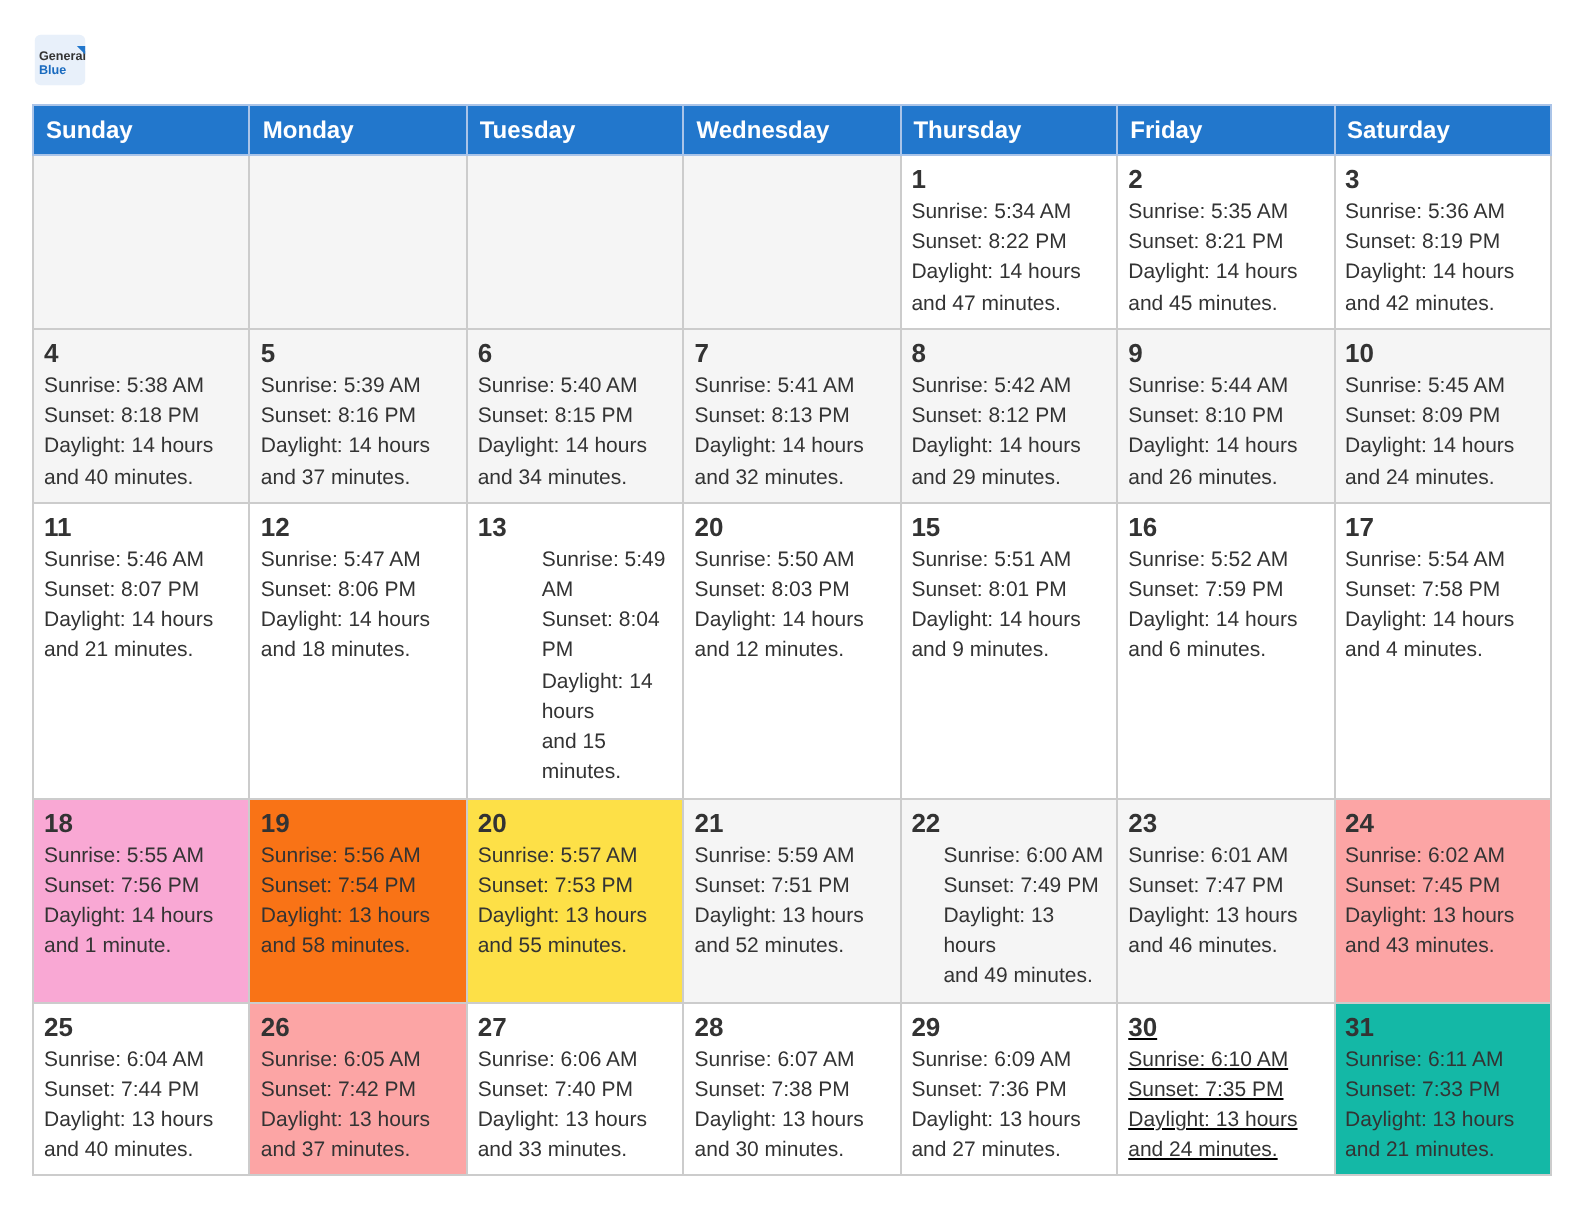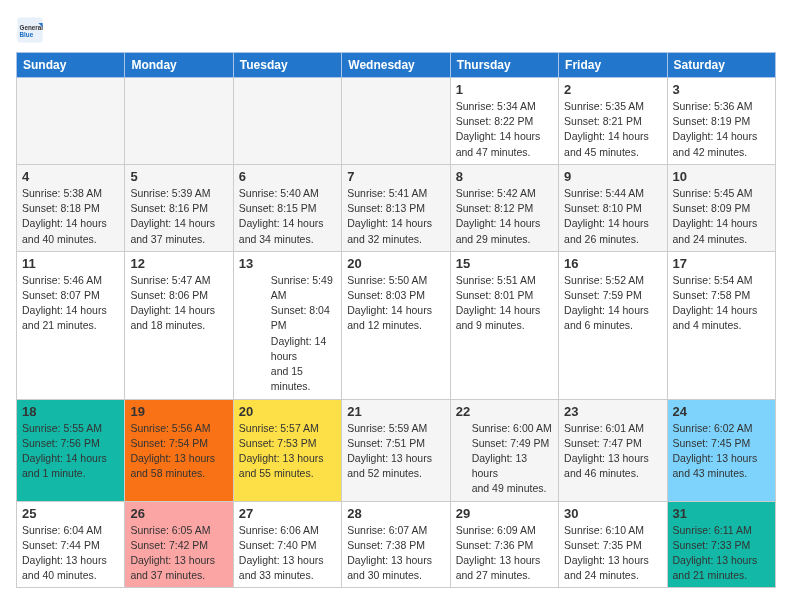--- a/index.html
+++ b/index.html
@@ -238,21 +238,21 @@
         </td>
         <td style="background-color: rgb(255, 255, 255);">
           <span class="day-number">17</span>
           <div class="day-info" style="white-space: pre-line;">Sunrise: 5:54 AM
 Sunset: 7:58 PM
 Daylight: 14 hours
 and 4 minutes.</div>
         </td>
       </tr>
       <tr style="background-color: rgb(245, 245, 245);">
-        <td style="background-color: #14b8a6;">
+        <td style="background-color: #f9a8d4;">
           <span class="day-number">18</span>
           <div class="day-info" style="white-space: pre-line;">Sunrise: 5:55 AM
 Sunset: 7:56 PM
 Daylight: 14 hours
 and 1 minute.</div>
         </td>
         <td style="background-color: #f97316;">
           <span class="day-number">19</span>
           <div class="day-info" style="white-space: pre-line;">Sunrise: 5:56 AM
 Sunset: 7:54 PM
@@ -280,21 +280,21 @@
 Daylight: 13 hours
 and 49 minutes.</div>
         </td>
         <td style="background-color: rgb(245, 245, 245);">
           <span class="day-number">23</span>
           <div class="day-info" style="white-space: pre-line;">Sunrise: 6:01 AM
 Sunset: 7:47 PM
 Daylight: 13 hours
 and 46 minutes.</div>
         </td>
-        <td style="background-color: #7dd3fc; margin-top: 11px;">
+        <td style="background-color: #fca5a5; margin-top: 11px;">
           <span class="day-number">24</span>
           <div class="day-info" style="white-space: pre-line;">Sunrise: 6:02 AM
 Sunset: 7:45 PM
 Daylight: 13 hours
 and 43 minutes.</div>
         </td>
       </tr>
       <tr style="background-color: rgb(255, 255, 255);">
         <td style="background-color: rgb(255, 255, 255);">
           <span class="day-number">25</span>
@@ -324,21 +324,21 @@
 Daylight: 13 hours
 and 30 minutes.</div>
         </td>
         <td style="background-color: rgb(255, 255, 255);">
           <span class="day-number">29</span>
           <div class="day-info" style="white-space: pre-line;">Sunrise: 6:09 AM
 Sunset: 7:36 PM
 Daylight: 13 hours
 and 27 minutes.</div>
         </td>
-        <td style="background-color: rgb(255, 255, 255);">
+        <td style="background-color: rgb(255, 255, 255); text-decoration: underline;">
           <span class="day-number">30</span>
           <div class="day-info" style="white-space: pre-line;">Sunrise: 6:10 AM
 Sunset: 7:35 PM
 Daylight: 13 hours
 and 24 minutes.</div>
         </td>
         <td style="background-color: #14b8a6;">
           <span class="day-number">31</span>
           <div class="day-info" style="white-space: pre-line;">Sunrise: 6:11 AM
 Sunset: 7:33 PM

